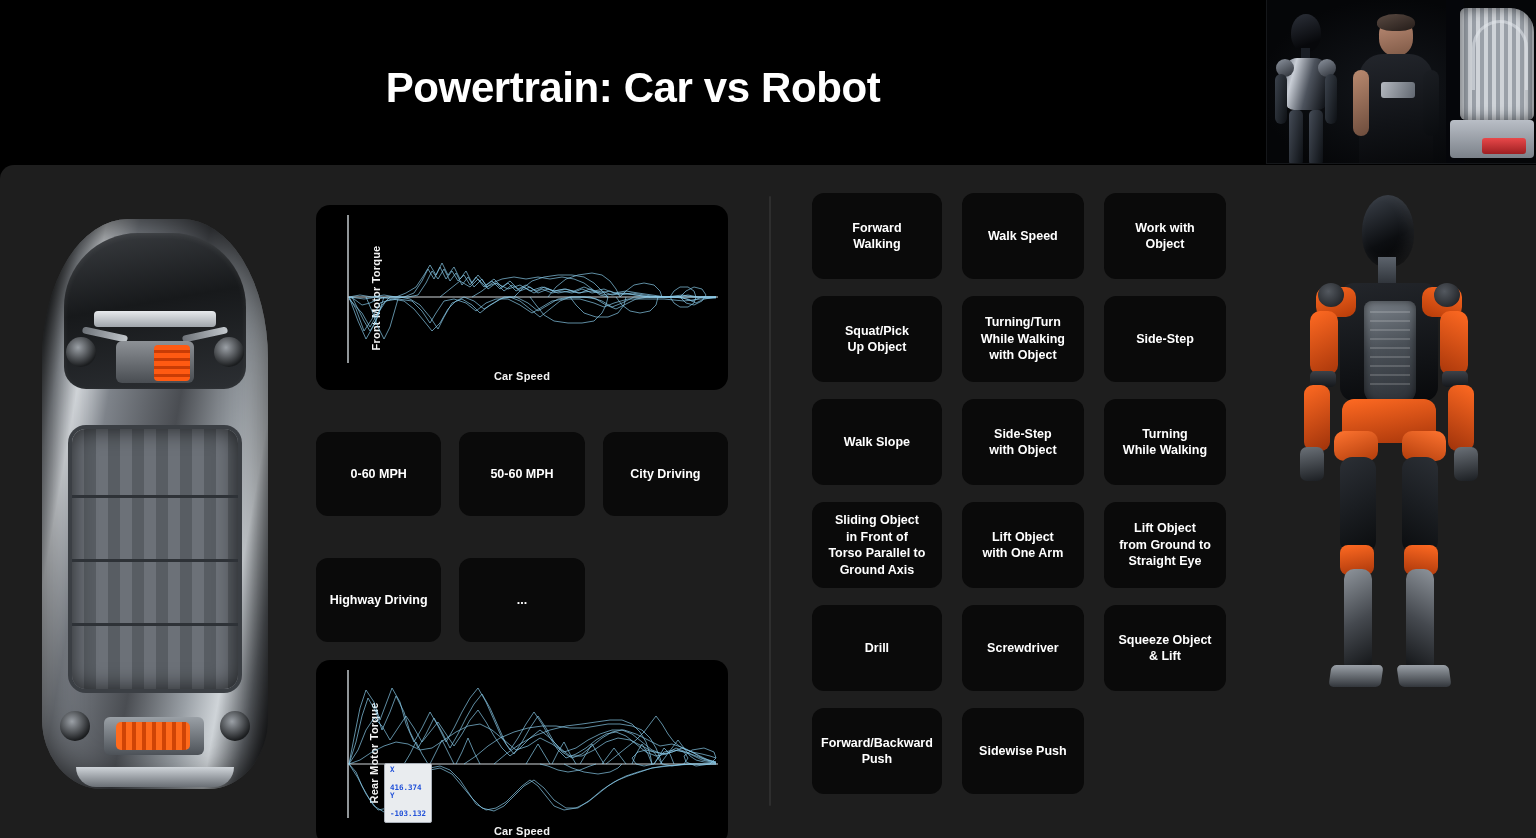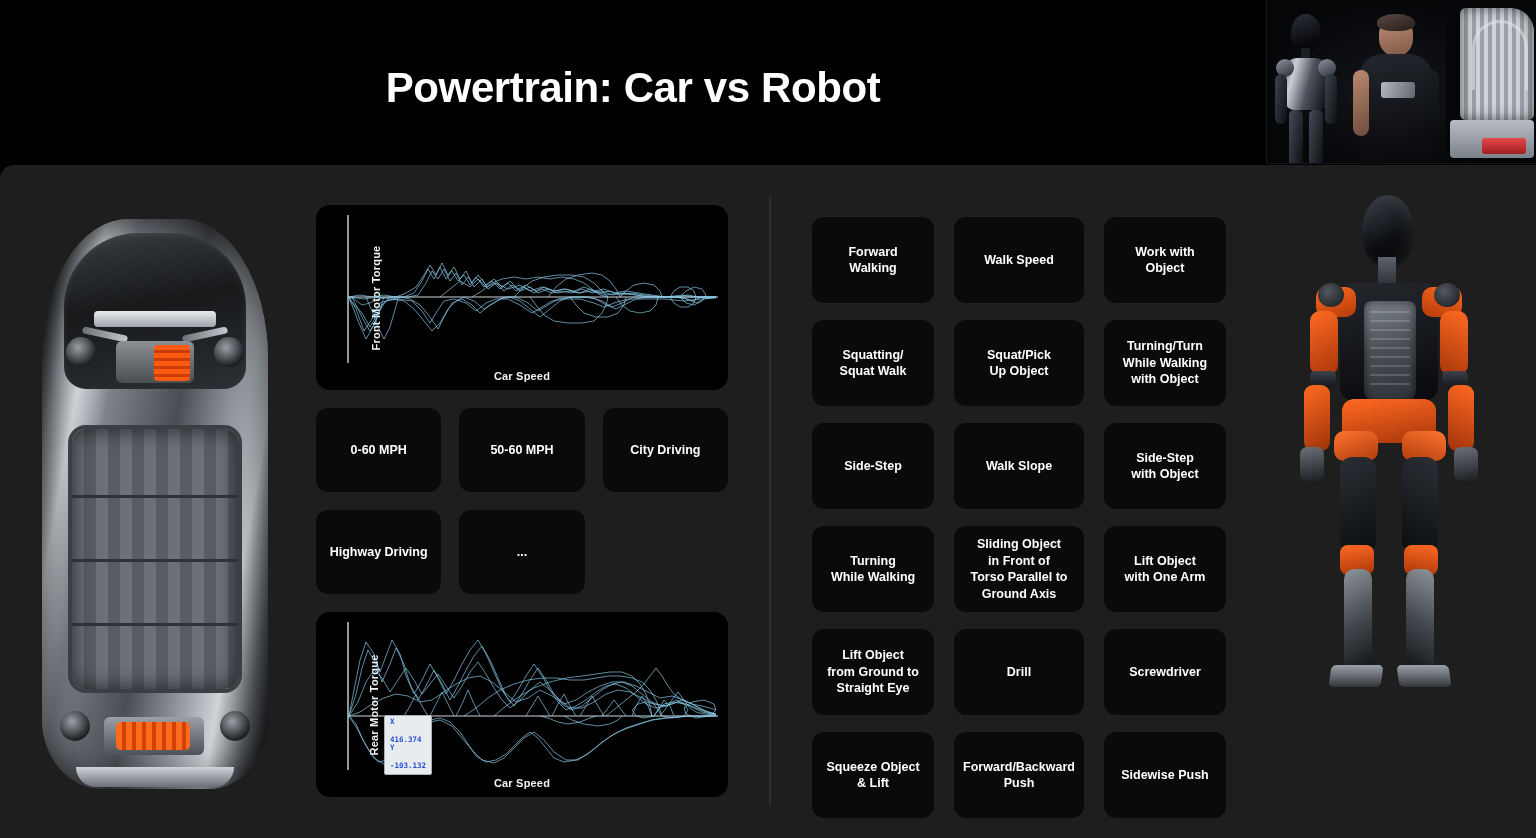--- a/index.html
+++ b/index.html
@@ -163,30 +163,31 @@
     font-family: "DejaVu Sans Mono", monospace; font-size: 7.5px; color: #1f4fd8; font-weight: 700;
   }
   .tooltip span { display:block; white-space: nowrap; }
 
   .tile-grid { display: grid; grid-template-columns: repeat(3, 1fr); gap: 18px; margin-top: 18px; }
   .tile {
     background: #0a0a0a; border-radius: 12px; min-height: 84px;
     display: flex; align-items: center; justify-content: center; text-align: center;
     color: #ffffff; font-size: 12.5px; font-weight: 700; line-height: 1.32;
     padding: 6px 8px;
+    margin-top: 24px;
   }
 
   
   .divider {
     position: absolute; left: 769px; top: 196px; width: 2px; height: 610px;
     background: #2e2e2e; border-radius: 1px;
   }
 
   
-  .robot-section { position: absolute; left: 812px; top: 52px; width: 414px; }
+  .robot-section { position: absolute; left: 812px; top: 28px; width: 414px; }
   .robot-grid { display: grid; grid-template-columns: repeat(3, 1fr); gap: 17px 20px; }
   .robot-tile {
     background: #0a0a0a; border-radius: 12px; min-height: 86px;
     display: flex; align-items: center; justify-content: center; text-align: center;
     color: #ffffff; font-size: 12.5px; font-weight: 700; line-height: 1.32;
     padding: 6px 9px;
   }
 
   
   .robot-col { position: absolute; right: 0px; top: 20px; width: 300px; height: 640px; }
@@ -398,21 +399,20 @@
 
     </div>
 
     <div class="divider" style="top:31px;"></div>
 
     <div class="robot-section">
       <div class="robot-grid">
         <div class="robot-tile">Forward<br>Walking</div>
         <div class="robot-tile">Walk Speed</div>
         <div class="robot-tile">Work with<br>Object</div>
-        <div class="robot-tile">Squatting/<br>Squat Walk</div>
         <div class="robot-tile">Squat/Pick<br>Up Object</div>
         <div class="robot-tile">Turning/Turn<br>While Walking<br>with Object</div>
         <div class="robot-tile">Side-Step</div>
         <div class="robot-tile">Walk Slope</div>
         <div class="robot-tile">Side-Step<br>with Object</div>
         <div class="robot-tile">Turning<br>While Walking</div>
         <div class="robot-tile">Sliding Object<br>in Front of<br>Torso Parallel to<br>Ground Axis</div>
         <div class="robot-tile">Lift Object<br>with One Arm</div>
         <div class="robot-tile">Lift Object<br>from Ground to<br>Straight Eye</div>
         <div class="robot-tile">Drill</div>

